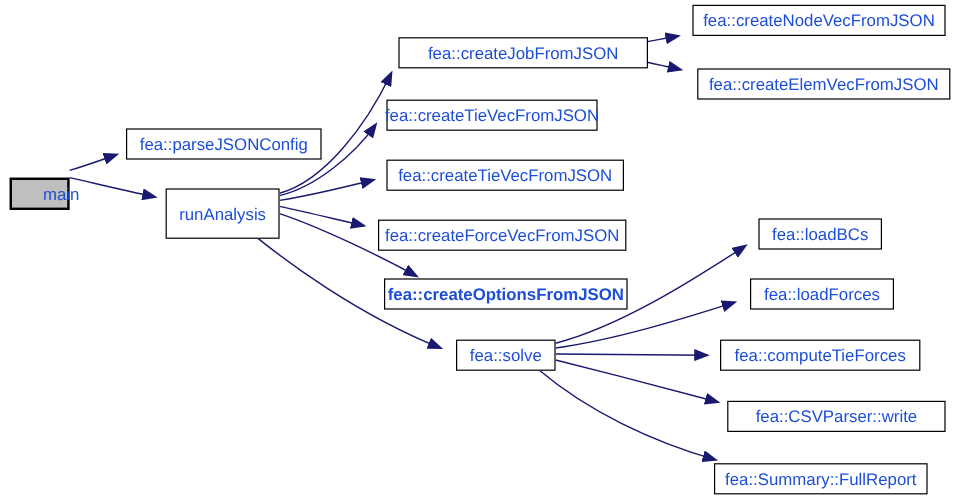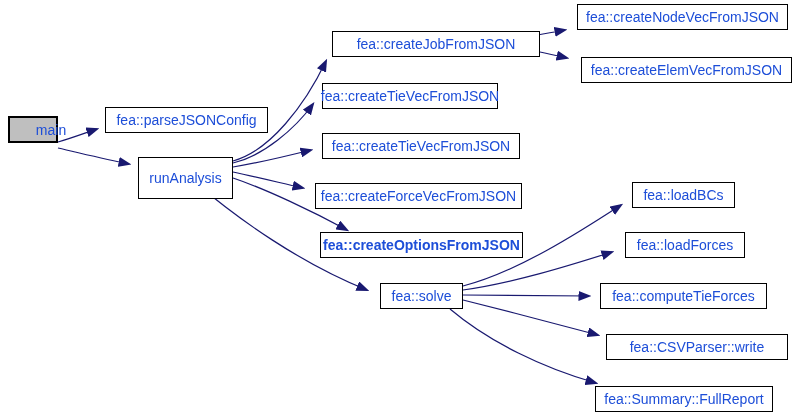--- a/index.html
+++ b/index.html
@@ -68,21 +68,21 @@
         <path d="M512,40 C531,36 549,33 565,30" marker-end="url(#arrowhead)"></path>
         <path d="M512,46 C531,50 550,54 567,58" marker-end="url(#arrowhead)"></path>
         <path d="M463,286 C517,272 578,233 621,205" marker-end="url(#arrowhead)"></path>
         <path d="M463,290 C513,283 568,266 612,252" marker-end="url(#arrowhead)"></path>
         <path d="M463,295 L589,296" marker-end="url(#arrowhead)"></path>
         <path d="M463,300 C507,311 561,325 598,335" marker-end="url(#arrowhead)"></path>
         <path d="M450,309 C489,342 543,368 596,383" marker-end="url(#arrowhead)"></path>
       </g>
   </svg>
   <div id="node-layer">
-      <div class="node current" style="left: 8px; top: 116px; width: 50px; height: 27px; padding-left: 36px;">
+      <div class="node current" style="left: 8px; top: 148px; width: 50px; height: 27px; padding-left: 36px;">
         <span>main</span>
       </div>
       <div class="node" style="left: 105px; top: 107px; width: 163px; height: 26px;">
         <span>fea::parseJSONConfig</span>
       </div>
       <div class="node" style="left: 138px; top: 157px; width: 95px; height: 42px;">
         <span>runAnalysis</span>
       </div>
       <div class="node" style="left: 332px; top: 31px; width: 208px; height: 26px;">
         <span>fea::createJobFromJSON</span>

